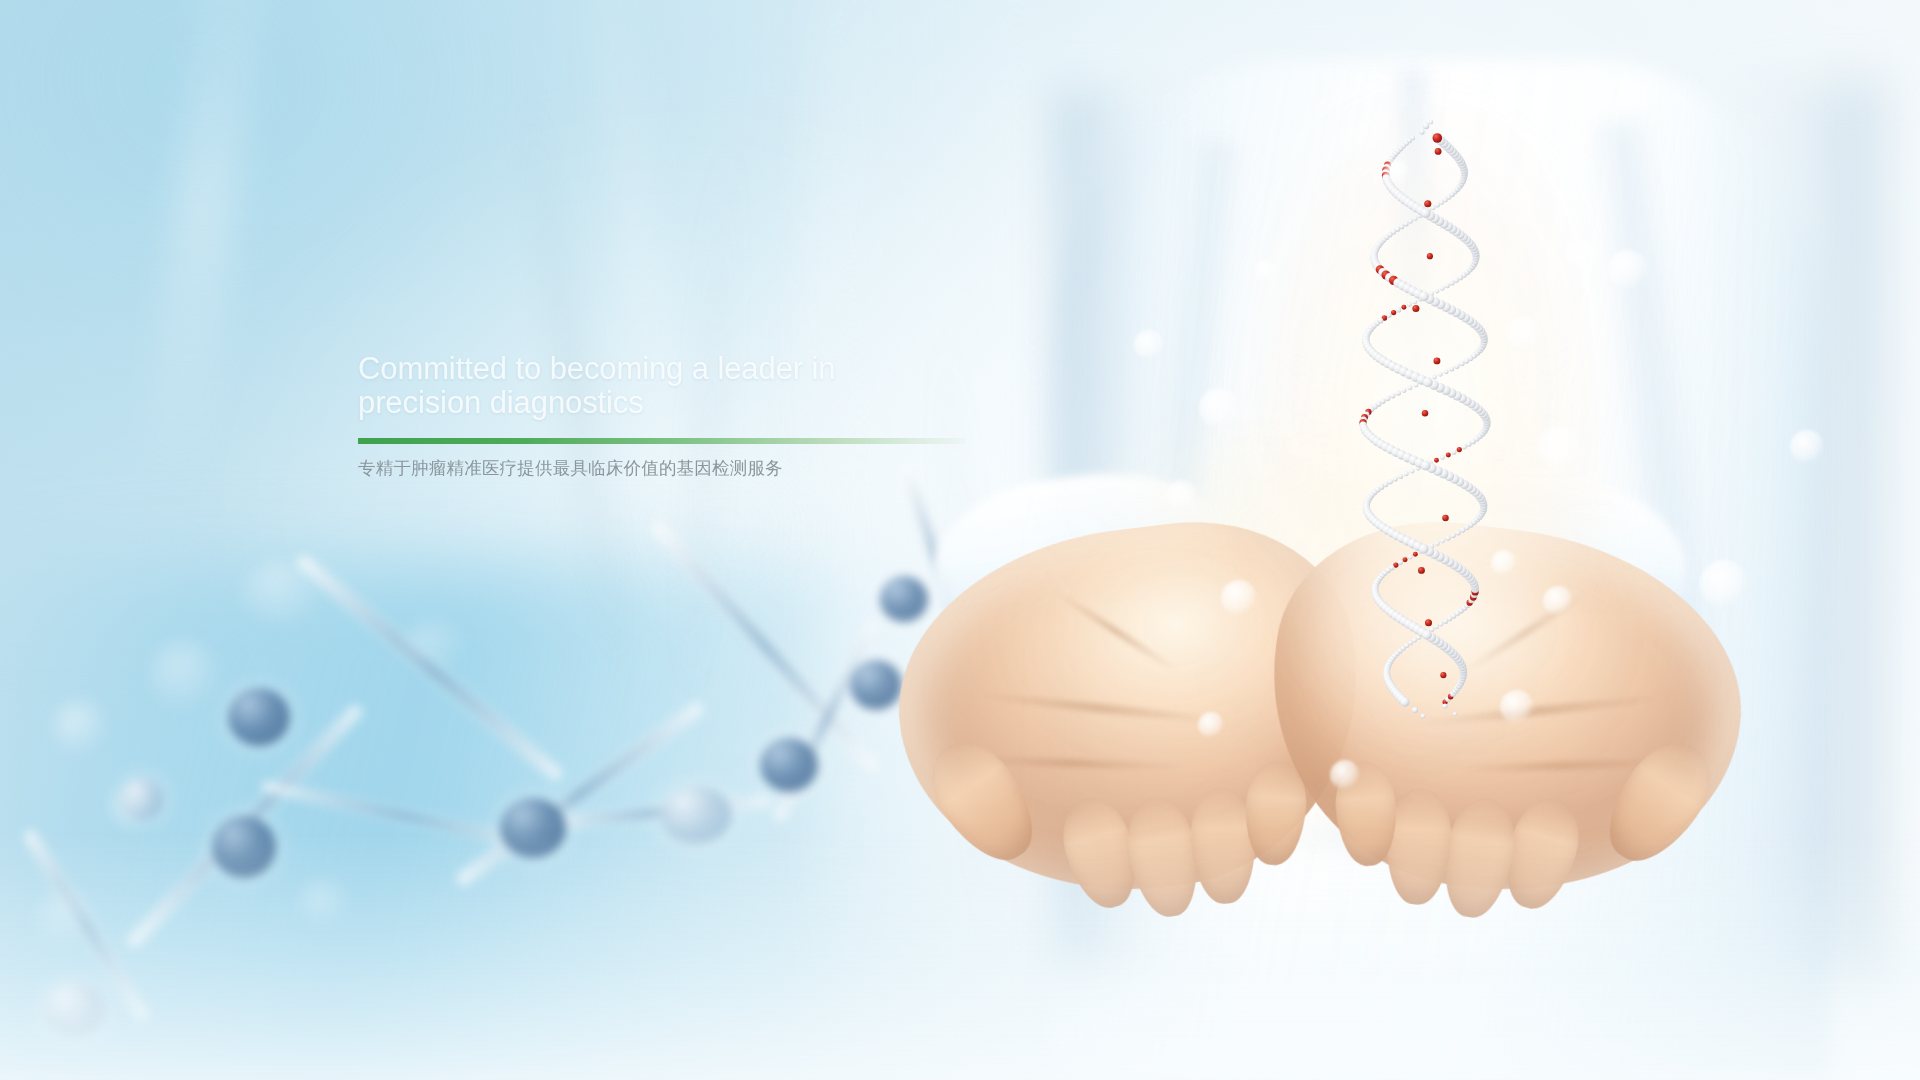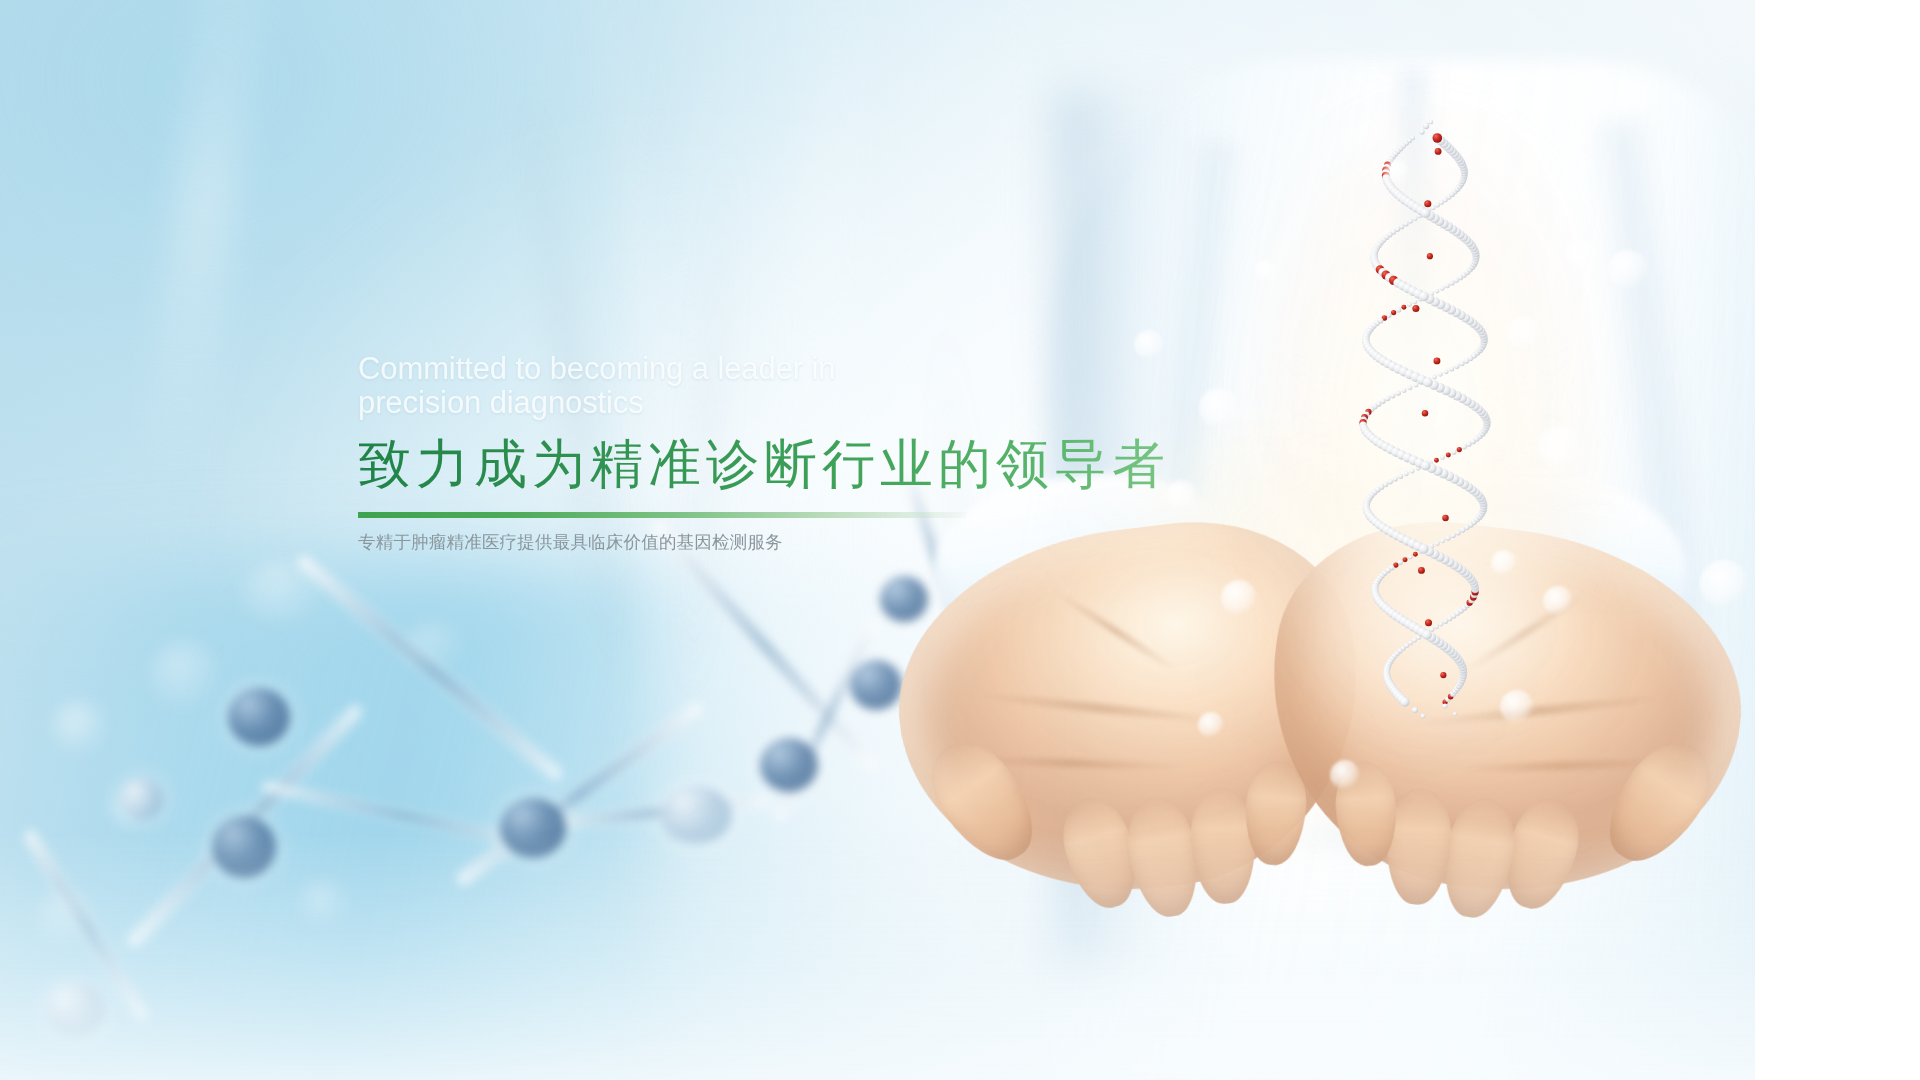--- a/index.html
+++ b/index.html
@@ -5,21 +5,21 @@
   * { margin:0; padding:0; box-sizing:border-box; }
   html, body {
     width:1920px; height:1080px;
     overflow:hidden;
     font-family:"Liberation Sans", sans-serif;
   }
 
   
   .banner {
     position:relative;
-    width:1755px; height:1080px;
+    width:1920px; height:1080px;
     overflow:hidden;
     background:#dceef6;
   }
 
   
   .bg-base {
     position:absolute; inset:0;
     background:
       linear-gradient(118deg,
         #b4d8e9 0%,
@@ -909,18 +909,17 @@
   <div class="sparkle" style="left:1608px; top:250px; width:40px; height:40px;"></div>
   <div class="sparkle" style="left:1134px; top:330px; width:30px; height:30px;"></div>
   <div class="sparkle" style="left:1700px; top:560px; width:48px; height:48px;"></div>
   <div class="sparkle" style="left:1790px; top:430px; width:34px; height:34px;"></div>
 
   <div class="bg-bottom-fade"></div>
 
   <div class="copy">
     <div class="eng">Committed to becoming a leader in
 precision diagnostics</div>
-    <div class="headline">致力成为精准诊断行业的领导者</div>
     <div class="rule"></div>
     <div class="tag">专精于肿瘤精准医疗提供最具临床价值的基因检测服务</div>
   </div>
 
 </div>
 
 </body></html>

